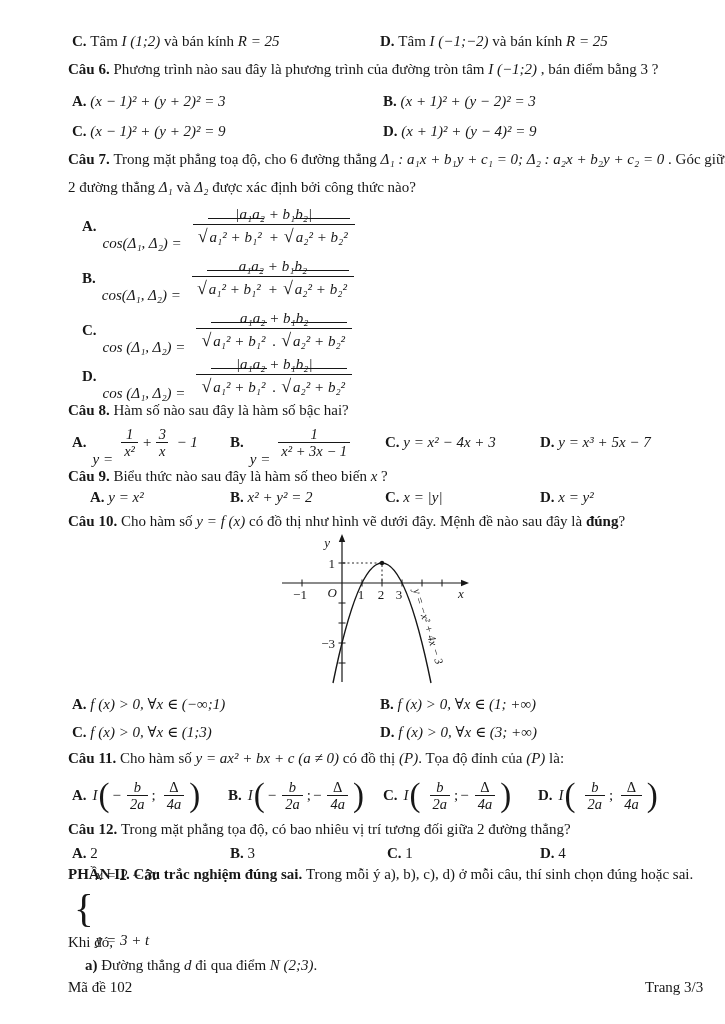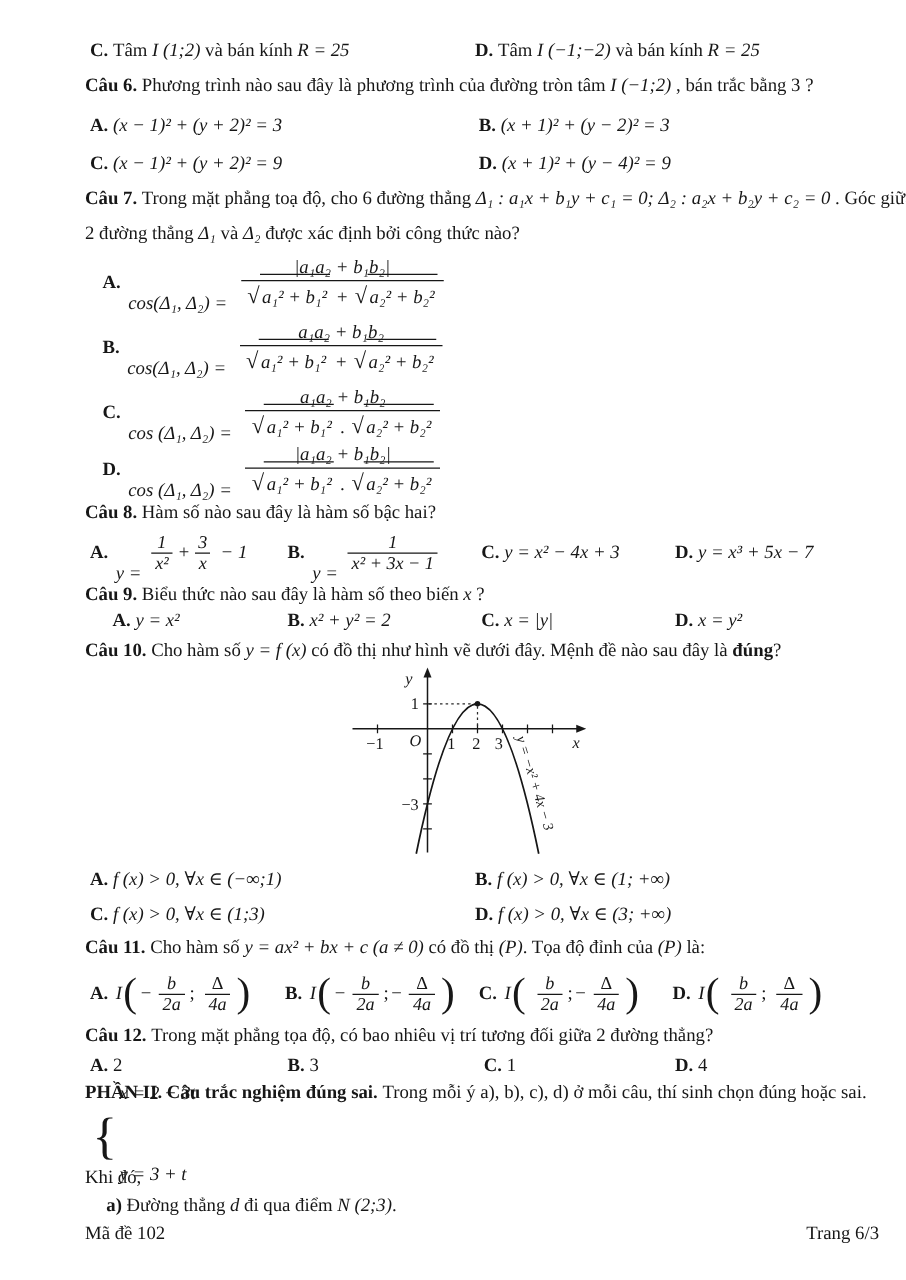--- a/index.html
+++ b/index.html
@@ -40,21 +40,21 @@
   .gtxt{font-family:"Liberation Serif","DejaVu Serif",serif;font-size:13px;fill:#171717;}
   .git{font-style:italic;}
   .clabel{font-family:"Liberation Serif","DejaVu Serif",serif;font-size:11.5px;font-style:italic;fill:#171717;}
 </style>
 </head>
 <body>
 
 <div class="line" style="left:72px;top:31px"><span class="b">C. </span><span>Tâm </span><span class="i">I (1;2)</span><span> và bán kính </span><span class="i">R = 25</span></div>
 <div class="line" style="left:380px;top:31px"><span class="b">D. </span><span>Tâm </span><span class="i">I (−1;−2)</span><span> và bán kính </span><span class="i">R = 25</span></div>
 
-<div class="line" style="left:68px;top:59px"><span class="b">Câu 6. </span><span>Phương trình nào sau đây là phương trình của đường tròn tâm </span><span class="i">I (−1;2)</span><span> , bán trắc bằng </span><span>3</span><span> ?</span></div>
+<div class="line" style="left:68px;top:59px"><span class="b">Câu 6. </span><span>Phương trình nào sau đây là phương trình của đường tròn tâm </span><span class="i">I (−1;2)</span><span> , bán điểm bằng </span><span>3</span><span> ?</span></div>
 <div class="line" style="left:72px;top:91px"><span class="b">A. </span><span class="i">(x − 1)² + (y + 2)² = 3</span></div>
 <div class="line" style="left:383px;top:91px"><span class="b">B. </span><span class="i">(x + 1)² + (y − 2)² = 3</span></div>
 <div class="line" style="left:72px;top:121px"><span class="b">C. </span><span class="i">(x − 1)² + (y + 2)² = 9</span></div>
 <div class="line" style="left:383px;top:121px"><span class="b">D. </span><span class="i">(x + 1)² + (y − 4)² = 9</span></div>
 
 <div class="line" style="left:68px;top:149px"><span class="b">Câu 7. </span><span>Trong mặt phẳng toạ độ, cho 6 đường thẳng </span><span class="i">Δ₁ : a₁x + b₁y + c₁ = 0; Δ₂ : a₂x + b₂y + c₂ = 0</span><span> . Góc giữa</span></div>
 <div class="line" style="left:68px;top:177px"><span>2 đường thẳng </span><span class="i">Δ₁</span><span> và </span><span class="i">Δ₂</span><span> được xác định bởi công thức nào?</span></div>
 
 <div class="line flexline" style="left:82px;top:201px;height:50px">
   <span class="lbl">A.</span>
@@ -257,13 +257,13 @@
   <span class="brace">{</span>
   <span class="sysrows">
     <span class="i">x = 2 − 3t</span>
     <span class="i">y = 3 + t</span>
   </span>
 </div>
 <div class="line" style="left:68px;top:932px"><span>Khi đó,</span></div>
 <div class="line" style="left:85px;top:955px"><span class="b">a) </span><span>Đường thẳng </span><span class="i">d</span><span> đi qua điểm </span><span class="i">N (2;3)</span><span>.</span></div>
 
 <div class="line" style="left:68px;top:977px">Mã đề 102</div>
-<div class="line" style="left:645px;top:977px">Trang 6/3</div>
+<div class="line" style="left:645px;top:977px">Trang 3/3</div>
 
 </body></html>

